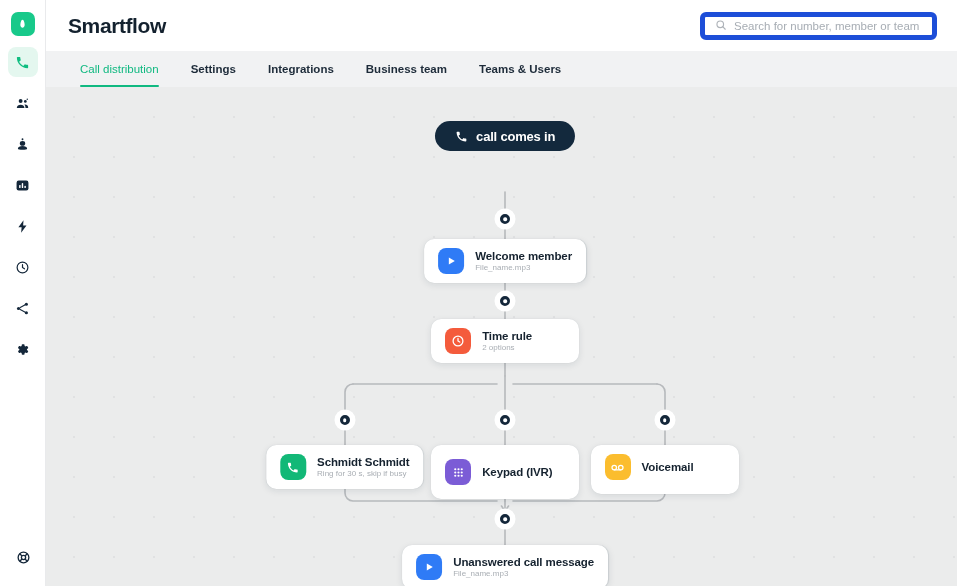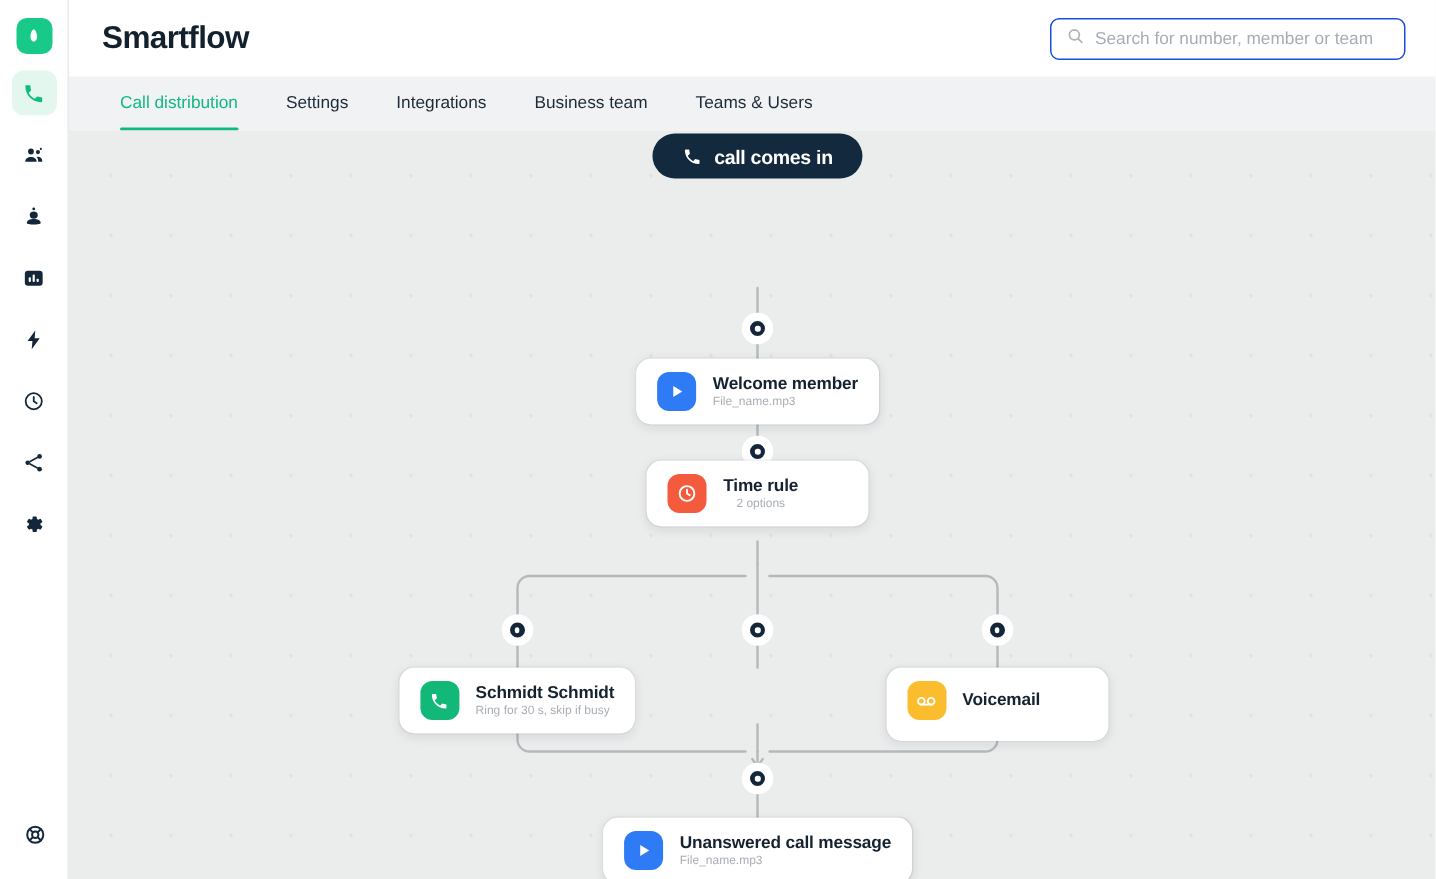--- a/index.html
+++ b/index.html
@@ -45,41 +45,41 @@
     display: flex; align-items: center; flex: 0 0 51px;
     padding: 0 20px 0 22px;
   }
   .app-title {
     font-size: 21px; font-weight: bold; color: #13212e;
     letter-spacing: -0.4px;
   }
   .search-wrap { margin-left: auto; }
   .search-box {
     width: 237px; height: 28px;
-    border: 1px solid #1d4ed8; border-radius: 6px;
+    border: 5px solid #1d4ed8; border-radius: 6px;
     display: flex; align-items: center; gap: 7px;
     padding: 0 10px; background: #fff;
   }
   .search-box svg { flex: 0 0 auto; color: #aeb3b9; }
   .search-input {
     border: none; outline: none; background: transparent;
     font-family: "Liberation Sans", sans-serif;
     font-size: 11.5px; color: #9aa0a7; width: 100%;
   }
   .search-input::placeholder { color: #a7adb4; }
 
   .tabbar {
     height: 36px; background: #f1f2f3;
     display: flex; align-items: stretch; flex: 0 0 36px;
     padding-left: 18px; gap: 0;
   }
   .tab {
     display: flex; align-items: center; position: relative;
     padding: 0 16px; font-size: 11.5px; color: #1d2b39;
-    white-space: nowrap; cursor: pointer;
+    white-space: nowrap; cursor: pointer; font-weight: bold;
   }
   .tab.active { color: #10b981; font-weight: normal; }
   .tab.active::after {
     content: ""; position: absolute; left: 16px; right: 16px; bottom: 0;
     height: 2.5px; background: #10b981; border-radius: 2px;
   }
 
   
   .canvas {
     flex: 1; position: relative; overflow: hidden;
@@ -294,21 +294,21 @@
             <path d="M459 414 V 424"></path>
 
             <path d="M459 440 V 458"></path>
 
             <path d="M459 496 V 516"></path>
           </g>
 
           <path d="M455.5 419 L459 424 L462.5 419" fill="none" stroke="#b6b9bc" stroke-width="1.6" stroke-linecap="round" stroke-linejoin="round"></path>
         </svg>
 
-        <div class="pill" style="left:50.4%; top:2px;">
+        <div class="pill" style="left:50.4%; top:34px;">
           <span>
             <svg width="13" height="13" viewBox="0 0 24 24" fill="#ffffff">
                 <path d="M6.6 10.8c1.4 2.8 3.8 5.1 6.6 6.6l2.2-2.2c.3-.3.7-.4 1-.2 1.2.4 2.4.6 3.6.6.6 0 1 .4 1 1V20c0 .6-.4 1-1 1C10.6 21 3 13.4 3 4c0-.6.4-1 1-1h3.5c.6 0 1 .4 1 1 0 1.3.2 2.5.6 3.6.1.4 0 .8-.2 1.1l-2.3 2.1z"></path>
               </svg>
           </span>
           <span>call comes in</span>
         </div>
 
         <div class="dot" style="left:50.4%; top:132px;"></div>
 
@@ -319,21 +319,21 @@
               </svg>
           </div>
           <div class="card-text">
             <div class="card-title">Welcome member</div>
             <div class="card-sub">File_name.mp3</div>
           </div>
         </div>
 
         <div class="dot" style="left:50.4%; top:214px;"></div>
 
-        <div class="card" style="left:50.4%; top:220px; min-width:148px;text-align:center;">
+        <div class="card" style="left:50.4%; top:232px; min-width:148px;">
           <div class="card-icon" style="background:#f45b3c;">
             <svg width="14" height="14" viewBox="0 0 24 24" fill="none" stroke="#ffffff" stroke-width="2.2">
                 <circle cx="12" cy="12" r="8.4" fill="none"></circle>
                 <path d="M12 7.6V12l3 1.8" stroke-linecap="round"></path>
               </svg>
           </div>
           <div class="card-text">
             <div class="card-title">Time rule</div>
             <div class="card-sub">2 options</div>
           </div>
@@ -348,20 +348,38 @@
             <svg width="13" height="13" viewBox="0 0 24 24" fill="#ffffff">
                 <path d="M6.6 10.8c1.4 2.8 3.8 5.1 6.6 6.6l2.2-2.2c.3-.3.7-.4 1-.2 1.2.4 2.4.6 3.6.6.6 0 1 .4 1 1V20c0 .6-.4 1-1 1C10.6 21 3 13.4 3 4c0-.6.4-1 1-1h3.5c.6 0 1 .4 1 1 0 1.3.2 2.5.6 3.6.1.4 0 .8-.2 1.1l-2.3 2.1z"></path>
               </svg>
           </div>
           <div class="card-text">
             <div class="card-title">Schmidt Schmidt</div>
             <div class="card-sub">Ring for 30 s, skip if busy</div>
           </div>
         </div>
 
+        <div class="card" style="left:50.4%; top:358px; min-width:148px; padding-top:14px; padding-bottom:14px;">
+          <div class="card-icon" style="background:#7b5cd6;">
+            <svg width="13" height="13" viewBox="0 0 24 24" fill="#ffffff">
+              <circle cx="6" cy="6" r="2"></circle>
+                <circle cx="12" cy="6" r="2"></circle>
+                <circle cx="18" cy="6" r="2"></circle>
+              <circle cx="6" cy="12" r="2"></circle>
+                <circle cx="12" cy="12" r="2"></circle>
+                <circle cx="18" cy="12" r="2"></circle>
+              <circle cx="6" cy="18" r="2"></circle>
+                <circle cx="12" cy="18" r="2"></circle>
+                <circle cx="18" cy="18" r="2"></circle>
+            </svg>
+          </div>
+          <div class="card-text">
+            <div class="card-title">Keypad (IVR)</div>
+          </div>
+        </div>
 
         <div class="card" style="left:67.9%; top:358px; min-width:148px; padding-bottom:14px;">
           <div class="card-icon" style="background:#fbbd2e;">
             <svg width="15" height="15" viewBox="0 0 24 24" fill="none" stroke="#ffffff" stroke-width="2">
                 <circle cx="6.8" cy="12" r="3.6"></circle>
                 <circle cx="17.2" cy="12" r="3.6"></circle>
                 <path d="M6.8 15.6h10.4" stroke-linecap="round"></path>
               </svg>
           </div>
           <div class="card-text">

